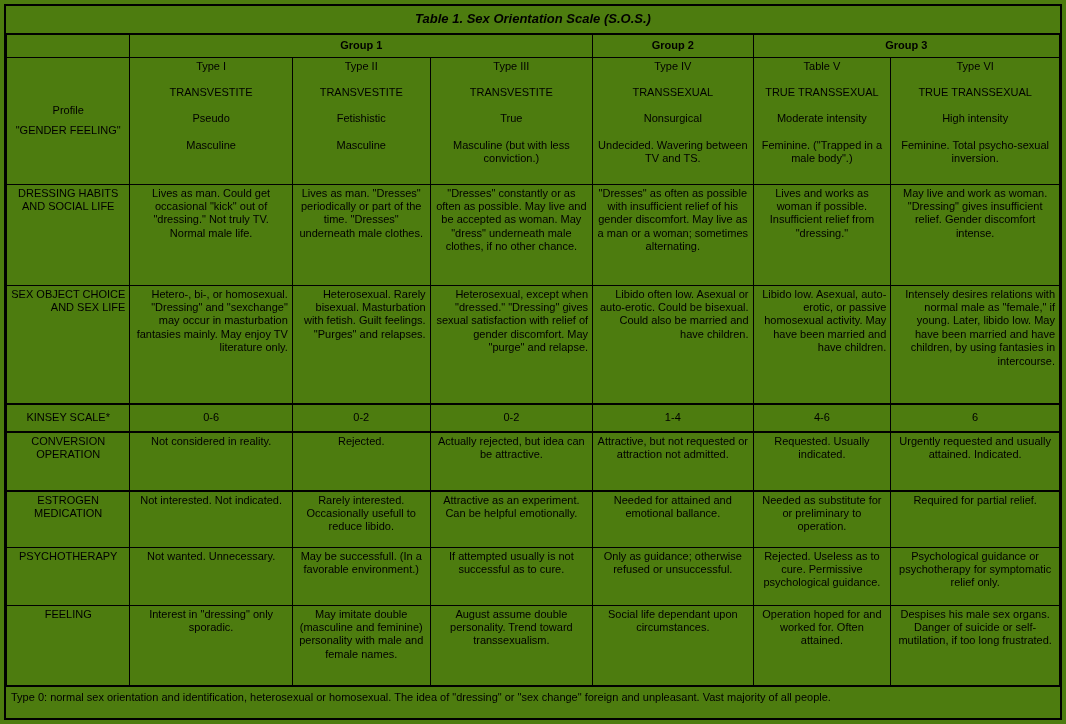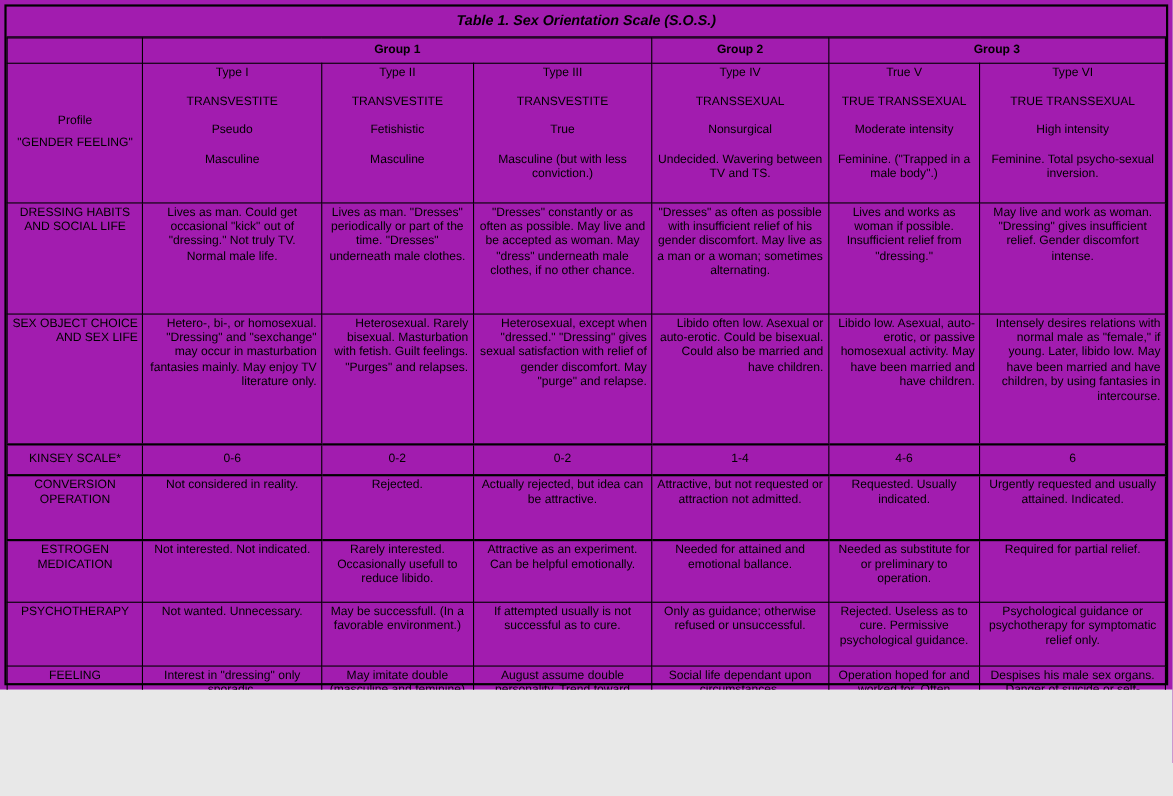--- a/index.html
+++ b/index.html
@@ -1,16 +1,16 @@
 <!DOCTYPE html>
 <html><head>
 <meta charset="utf-8">
 <style>
   html,body{margin:0;padding:0;background:#e8e8e8;}
-  .page{width:1066px;height:627px;background:#a21caf;box-sizing:border-box;padding:4px;
+  .page{width:1066px;height:724px;background:#4d7c0f;box-sizing:border-box;padding:4px;
         font-family:"Liberation Sans","DejaVu Sans",sans-serif;color:#000;}
   .frame{border:2px solid #000;height:100%;box-sizing:border-box;display:flex;flex-direction:column;}
   .title-block{border-bottom:1px solid #000;text-align:center;padding:4px 0 5px;}
   .title-line{font-size:13px;font-weight:bold;font-style:italic;line-height:1.35;}
   table{border-collapse:collapse;table-layout:fixed;width:100%;font-size:11px;}
   td{border:1px solid #000;padding:2px 4px;text-align:center;vertical-align:top;line-height:1.22;
      overflow:hidden;}
   .label-col{width:120px;}
   .c1{width:158px;}.c2{width:134px;}.c3{width:158px;}.c4{width:156px;}.c5{width:134px;}.c6{width:164px;}
   tr.group-row td{font-weight:bold;height:20px;vertical-align:middle;padding:1px 4px;}
@@ -81,21 +81,21 @@
             <div class="pline">True</div>
             <div class="pline">Masculine (but with less conviction.)</div>
           </td>
           <td>
             <div class="pline">Type IV</div>
             <div class="pline">TRANSSEXUAL</div>
             <div class="pline">Nonsurgical</div>
             <div class="pline">Undecided. Wavering between TV and TS.</div>
           </td>
           <td>
-            <div class="pline">True V</div>
+            <div class="pline">Table V</div>
             <div class="pline">TRUE TRANSSEXUAL</div>
             <div class="pline">Moderate intensity</div>
             <div class="pline">Feminine. ("Trapped in a male body".)</div>
           </td>
           <td>
             <div class="pline">Type VI</div>
             <div class="pline">TRUE TRANSSEXUAL</div>
             <div class="pline">High intensity</div>
             <div class="pline">Feminine. Total psycho-sexual inversion.</div>
           </td>

